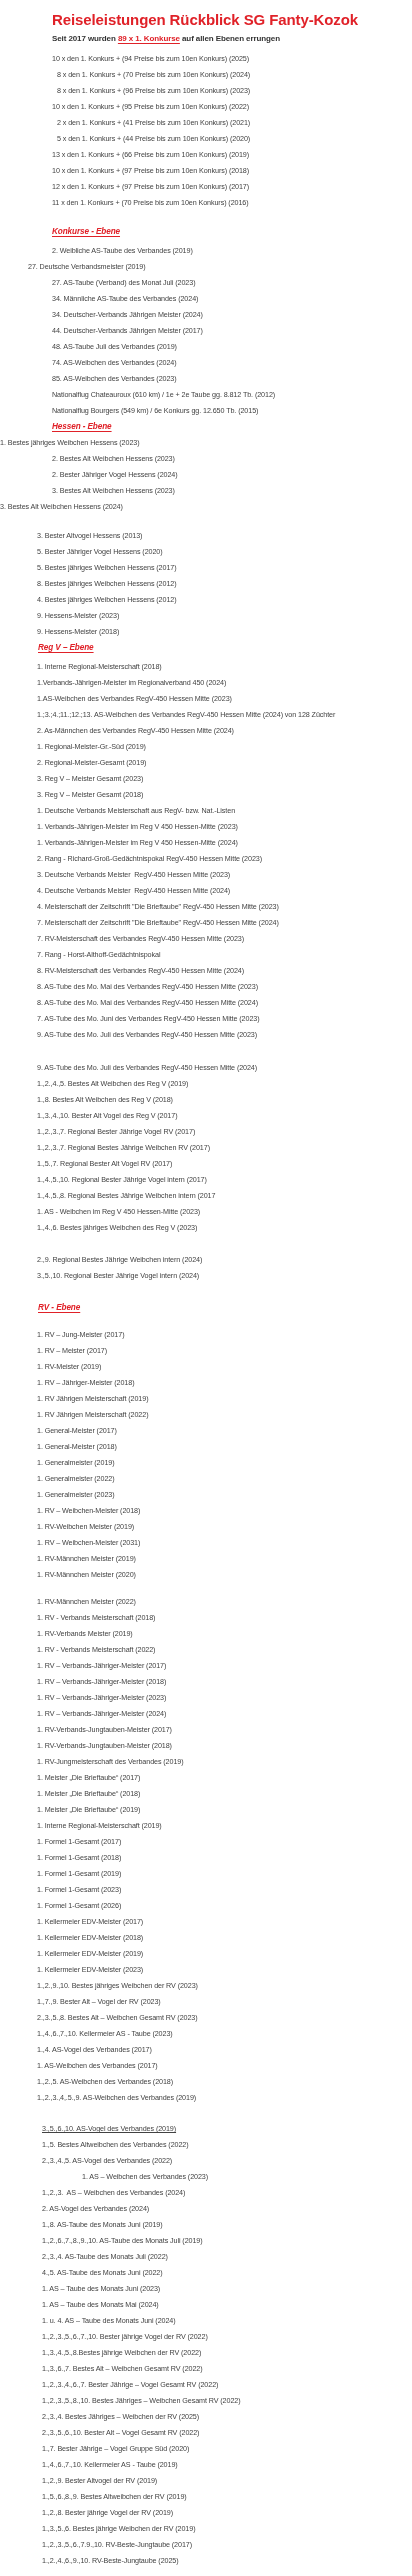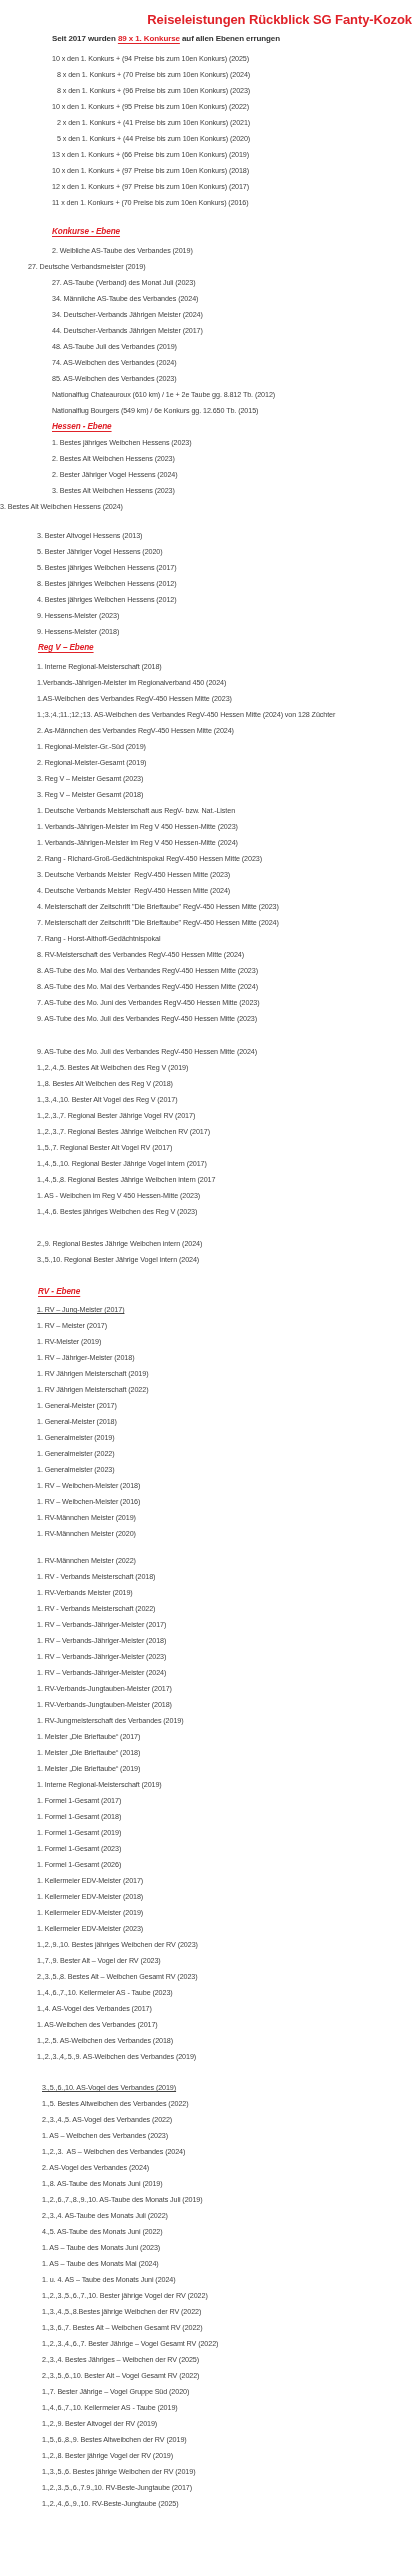--- a/index.html
+++ b/index.html
@@ -5,22 +5,22 @@
   html,body{margin:0;padding:0;}
   body{
     width:412px;height:2748px;
     background:#ffffff;
     font-family:"Liberation Sans",sans-serif;
     color:#424242;
     overflow:hidden;
   }
   .title{
     margin:14px 0 0 52px;
-    font-size:13px;line-height:12.4px;
-    font-weight:bold;letter-spacing:-0.1px;text-align:right;
+    font-size:15px;line-height:12.4px;
+    font-weight:bold;letter-spacing:-0.1px;
   }
   .subtitle{
     margin:6.7px 0 0 52px;
     font-size:8px;line-height:11.3px;
     font-weight:bold;color:#333333;letter-spacing:-0.1px;
   }
   .subtitle .hl{text-decoration:underline;text-underline-offset:1.5px;}
   #intro{margin-top:6.2px;}
   .line{
     height:16px;line-height:16px;
@@ -61,21 +61,21 @@
         <div class="line" style="padding-left: 52px;">34. Deutscher-Verbands Jährigen Meister (2024)</div>
         <div class="line" style="padding-left: 52px;">44. Deutscher-Verbands Jährigen Meister (2017)</div>
         <div class="line" style="padding-left: 52px;">48. AS-Taube Juli des Verbandes (2019)</div>
         <div class="line" style="padding-left: 52px;">74. AS-Weibchen des Verbandes (2024)</div>
         <div class="line" style="padding-left: 52px;">85. AS-Weibchen des Verbandes (2023)</div>
         <div class="line" style="padding-left: 52px;">Nationalflug Chateauroux (610 km) / 1e + 2e Taube gg. 8.812 Tb. (2012)</div>
         <div class="line" style="padding-left: 52px;">Nationalflug Bourgers (549 km) / 6e Konkurs gg. 12.650 Tb. (2015)</div>
       </div>
       <div>
         <div class="line heading" style="padding-left: 52px; color: rgb(224, 33, 40);">Hessen - Ebene</div>
-        <div class="line" style="padding-left: 52px;">1. Bestes jähriges Weibchen Hessens (2023)</div>
+        <div class="line" style="">1. Bestes jähriges Weibchen Hessens (2023)</div>
         <div class="line" style="padding-left: 52px;">2. Bestes Alt Weibchen Hessens (2023)</div>
         <div class="line" style="padding-left: 52px;">2. Bester Jähriger Vogel Hessens (2024)</div>
         <div class="line" style="padding-left: 52px;">3. Bestes Alt Weibchen Hessens (2023)</div>
         <div class="line" style="">3. Bestes Alt Weibchen Hessens (2024)</div>
         <div class="line" style="padding-left: 37px; margin-top: 13px;">3. Bester Altvogel Hessens (2013)</div>
         <div class="line" style="padding-left: 37px;">5. Bester Jähriger Vogel Hessens (2020)</div>
         <div class="line" style="padding-left: 37px;">5. Bestes jähriges Weibchen Hessens (2017)</div>
         <div class="line" style="padding-left: 37px;">8. Bestes jähriges Weibchen Hessens (2012)</div>
         <div class="line" style="padding-left: 37px;">4. Bestes jähriges Weibchen Hessens (2012)</div>
         <div class="line" style="padding-left: 37px;">9. Hessens-Meister (2023)</div>
@@ -93,20 +93,21 @@
         <div class="line" style="padding-left: 37px;">3. Reg V – Meister Gesamt (2023)</div>
         <div class="line" style="padding-left: 37px;">3. Reg V – Meister Gesamt (2018)</div>
         <div class="line" style="padding-left: 37px;">1. Deutsche Verbands Meisterschaft aus RegV- bzw. Nat.-Listen</div>
         <div class="line" style="padding-left: 37px;">1. Verbands-Jährigen-Meister im Reg V 450 Hessen-Mitte (2023)</div>
         <div class="line" style="padding-left: 37px;">1. Verbands-Jährigen-Meister im Reg V 450 Hessen-Mitte (2024)</div>
         <div class="line" style="padding-left: 37px;">2. Rang - Richard-Groß-Gedächtnispokal RegV-450 Hessen Mitte (2023)</div>
         <div class="line" style="padding-left: 37px;">3. Deutsche Verbands Meister  RegV-450 Hessen Mitte (2023)</div>
         <div class="line" style="padding-left: 37px;">4. Deutsche Verbands Meister  RegV-450 Hessen Mitte (2024)</div>
         <div class="line" style="padding-left: 37px;">4. Meisterschaft der Zeitschrift "Die Brieftaube" RegV-450 Hessen Mitte (2023)</div>
         <div class="line" style="padding-left: 37px;">7. Meisterschaft der Zeitschrift "Die Brieftaube" RegV-450 Hessen Mitte (2024)</div>
+        <div class="line" style="padding-left: 37px;">7. RV-Meisterschaft des Verbandes RegV-450 Hessen Mitte (2023)</div>
         <div class="line" style="padding-left: 37px;">7. Rang - Horst-Althoff-Gedächtnispokal</div>
         <div class="line" style="padding-left: 37px;">8. RV-Meisterschaft des Verbandes RegV-450 Hessen Mitte (2024)</div>
         <div class="line" style="padding-left: 37px;">8. AS-Tube des Mo. Mai des Verbandes RegV-450 Hessen Mitte (2023)</div>
         <div class="line" style="padding-left: 37px;">8. AS-Tube des Mo. Mai des Verbandes RegV-450 Hessen Mitte (2024)</div>
         <div class="line" style="padding-left: 37px;">7. AS-Tube des Mo. Juni des Verbandes RegV-450 Hessen Mitte (2023)</div>
         <div class="line" style="padding-left: 37px;">9. AS-Tube des Mo. Juli des Verbandes RegV-450 Hessen Mitte (2023)</div>
         <div class="line" style="padding-left: 37px; margin-top: 17px;">9. AS-Tube des Mo. Juli des Verbandes RegV-450 Hessen Mitte (2024)</div>
         <div class="line" style="padding-left: 37px;">1.,2.,4.,5. Bestes Alt Weibchen des Reg V (2019)</div>
         <div class="line" style="padding-left: 37px;">1.,8. Bestes Alt Weibchen des Reg V (2018)</div>
         <div class="line" style="padding-left: 37px;">1.,3.,4.,10. Bester Alt Vogel des Reg V (2017)</div>
@@ -115,33 +116,34 @@
         <div class="line" style="padding-left: 37px;">1.,5.,7. Regional Bester Alt Vogel RV (2017)</div>
         <div class="line" style="padding-left: 37px;">1.,4.,5.,10. Regional Bester Jährige Vogel intern (2017)</div>
         <div class="line" style="padding-left: 37px;">1.,4.,5.,8. Regional Bestes Jährige Weibchen intern (2017</div>
         <div class="line" style="padding-left: 37px;">1. AS - Weibchen im Reg V 450 Hessen-Mitte (2023)</div>
         <div class="line" style="padding-left: 37px;">1.,4.,6. Bestes jähriges Weibchen des Reg V (2023)</div>
         <div class="line" style="padding-left: 37px; margin-top: 16px;">2.,9. Regional Bestes Jährige Weibchen intern (2024)</div>
         <div class="line" style="padding-left: 37px;">3.,5.,10. Regional Bester Jährige Vogel intern (2024)</div>
       </div>
       <div>
         <div class="line heading" style="padding-left: 38px; margin-top: 16.5px; color: rgb(224, 33, 40);">RV - Ebene</div>
-        <div class="line" style="padding-left: 37px; margin-top: 2px; text-decoration: underline;">1. RV – Jung-Meister (2017)</div>
+        <div class="line" style="padding-left: 37px; margin-top: 11px;">1. RV – Jung-Meister (2017)</div>
         <div class="line" style="padding-left: 37px;">1. RV – Meister (2017)</div>
         <div class="line" style="padding-left: 37px;">1. RV-Meister (2019)</div>
         <div class="line" style="padding-left: 37px;">1. RV – Jähriger-Meister (2018)</div>
         <div class="line" style="padding-left: 37px;">1. RV Jährigen Meisterschaft (2019)</div>
         <div class="line" style="padding-left: 37px;">1. RV Jährigen Meisterschaft (2022)</div>
         <div class="line" style="padding-left: 37px;">1. General-Meister (2017)</div>
         <div class="line" style="padding-left: 37px;">1. General-Meister (2018)</div>
         <div class="line" style="padding-left: 37px;">1. Generalmeister (2019)</div>
         <div class="line" style="padding-left: 37px;">1. Generalmeister (2022)</div>
         <div class="line" style="padding-left: 37px;">1. Generalmeister (2023)</div>
         <div class="line" style="padding-left: 37px;">1. RV – Weibchen-Meister (2018)</div>
-        <div class="line" style="padding-left: 37px;">1. RV – Weibchen-Meister (2016)</div>
+        <div class="line" style="padding-left: 37px;">1. RV-Weibchen Meister (2019)</div>
+        <div class="line" style="padding-left: 37px;">1. RV – Weibchen-Meister (2031)</div>
         <div class="line" style="padding-left: 37px;">1. RV-Männchen Meister (2019)</div>
         <div class="line" style="padding-left: 37px;">1. RV-Männchen Meister (2020)</div>
         <div class="line" style="padding-left: 37px; margin-top: 11.3px;">1. RV-Männchen Meister (2022)</div>
         <div class="line" style="padding-left: 37px;">1. RV - Verbands Meisterschaft (2018)</div>
         <div class="line" style="padding-left: 37px;">1. RV-Verbands Meister (2019)</div>
         <div class="line" style="padding-left: 37px;">1. RV - Verbands Meisterschaft (2022)</div>
         <div class="line" style="padding-left: 37px;">1. RV – Verbands-Jähriger-Meister (2017)</div>
         <div class="line" style="padding-left: 37px;">1. RV – Verbands-Jähriger-Meister (2018)</div>
         <div class="line" style="padding-left: 37px;">1. RV – Verbands-Jähriger-Meister (2023)</div>
         <div class="line" style="padding-left: 37px;">1. RV – Verbands-Jähriger-Meister (2024)</div>
@@ -165,34 +167,35 @@
         <div class="line" style="padding-left: 37px;">1.,7.,9. Bester Alt – Vogel der RV (2023)</div>
         <div class="line" style="padding-left: 37px;">2.,3.,5.,8. Bestes Alt – Weibchen Gesamt RV (2023)</div>
         <div class="line" style="padding-left: 37px;">1.,4.,6.,7.,10. Kellermeier AS - Taube (2023)</div>
         <div class="line" style="padding-left: 37px;">1.,4. AS-Vogel des Verbandes (2017)</div>
         <div class="line" style="padding-left: 37px;">1. AS-Weibchen des Verbandes (2017)</div>
         <div class="line" style="padding-left: 37px;">1.,2.,5. AS-Weibchen des Verbandes (2018)</div>
         <div class="line" style="padding-left: 37px;">1.,2.,3.,4,.5.,9. AS-Weibchen des Verbandes (2019)</div>
         <div class="line" style="padding-left: 42px; margin-top: 15px; text-decoration: underline;">3.,5.,6.,10. AS-Vogel des Verbandes (2019)</div>
         <div class="line" style="padding-left: 42px;">1.,5. Bestes Altweibchen des Verbandes (2022)</div>
         <div class="line" style="padding-left: 42px;">2.,3.,4.,5. AS-Vogel des Verbandes (2022)</div>
-        <div class="line" style="padding-left: 42px;">1. AS – Weibchen des Verbandes (2023)</div>
+        <div class="line" style="padding-left: 42px; margin-left: 40px;">1. AS – Weibchen des Verbandes (2023)</div>
         <div class="line" style="padding-left: 42px;">1.,2.,3.  AS – Weibchen des Verbandes (2024)</div>
         <div class="line" style="padding-left: 42px;">2. AS-Vogel des Verbandes (2024)</div>
         <div class="line" style="padding-left: 42px;">1.,8. AS-Taube des Monats Juni (2019)</div>
         <div class="line" style="padding-left: 42px;">1.,2.,6.,7.,8.,9.,10. AS-Taube des Monats Juli (2019)</div>
         <div class="line" style="padding-left: 42px;">2.,3.,4. AS-Taube des Monats Juli (2022)</div>
         <div class="line" style="padding-left: 42px;">4.,5. AS-Taube des Monats Juni (2022)</div>
         <div class="line" style="padding-left: 42px;">1. AS – Taube des Monats Juni (2023)</div>
         <div class="line" style="padding-left: 42px;">1. AS – Taube des Monats Mai (2024)</div>
         <div class="line" style="padding-left: 42px;">1. u. 4. AS – Taube des Monats Juni (2024)</div>
         <div class="line" style="padding-left: 42px;">1.,2.,3.,5.,6.,7.,10. Bester jährige Vogel der RV (2022)</div>
         <div class="line" style="padding-left: 42px;">1.,3.,4.,5.,8.Bestes jährige Weibchen der RV (2022)</div>
         <div class="line" style="padding-left: 42px;">1.,3.,6.,7. Bestes Alt – Weibchen Gesamt RV (2022)</div>
         <div class="line" style="padding-left: 42px;">1.,2.,3.,4.,6.,7. Bester Jährige – Vogel Gesamt RV (2022)</div>
+        <div class="line" style="padding-left: 42px;">1.,2.,3.,5.,8.,10. Bestes Jähriges – Weibchen Gesamt RV (2022)</div>
         <div class="line" style="padding-left: 42px;">2.,3.,4. Bestes Jähriges – Weibchen der RV (2025)</div>
         <div class="line" style="padding-left: 42px;">2.,3.,5.,6.,10. Bester Alt – Vogel Gesamt RV (2022)</div>
         <div class="line" style="padding-left: 42px;">1.,7. Bester Jährige – Vogel Gruppe Süd (2020)</div>
         <div class="line" style="padding-left: 42px;">1.,4.,6.,7.,10. Kellermeier AS - Taube (2019)</div>
         <div class="line" style="padding-left: 42px;">1.,2.,9. Bester Altvogel der RV (2019)</div>
         <div class="line" style="padding-left: 42px;">1.,5.,6.,8.,9. Bestes Altweibchen der RV (2019)</div>
         <div class="line" style="padding-left: 42px;">1.,2.,8. Bester jährige Vogel der RV (2019)</div>
         <div class="line" style="padding-left: 42px;">1.,3.,5.,6. Bestes jährige Weibchen der RV (2019)</div>
         <div class="line" style="padding-left: 42px;">1.,2.,3.,5.,6.,7.9.,10. RV-Beste-Jungtaube (2017)</div>
         <div class="line" style="padding-left: 42px;">1.,2.,4.,6.,9.,10. RV-Beste-Jungtaube (2025)</div>

